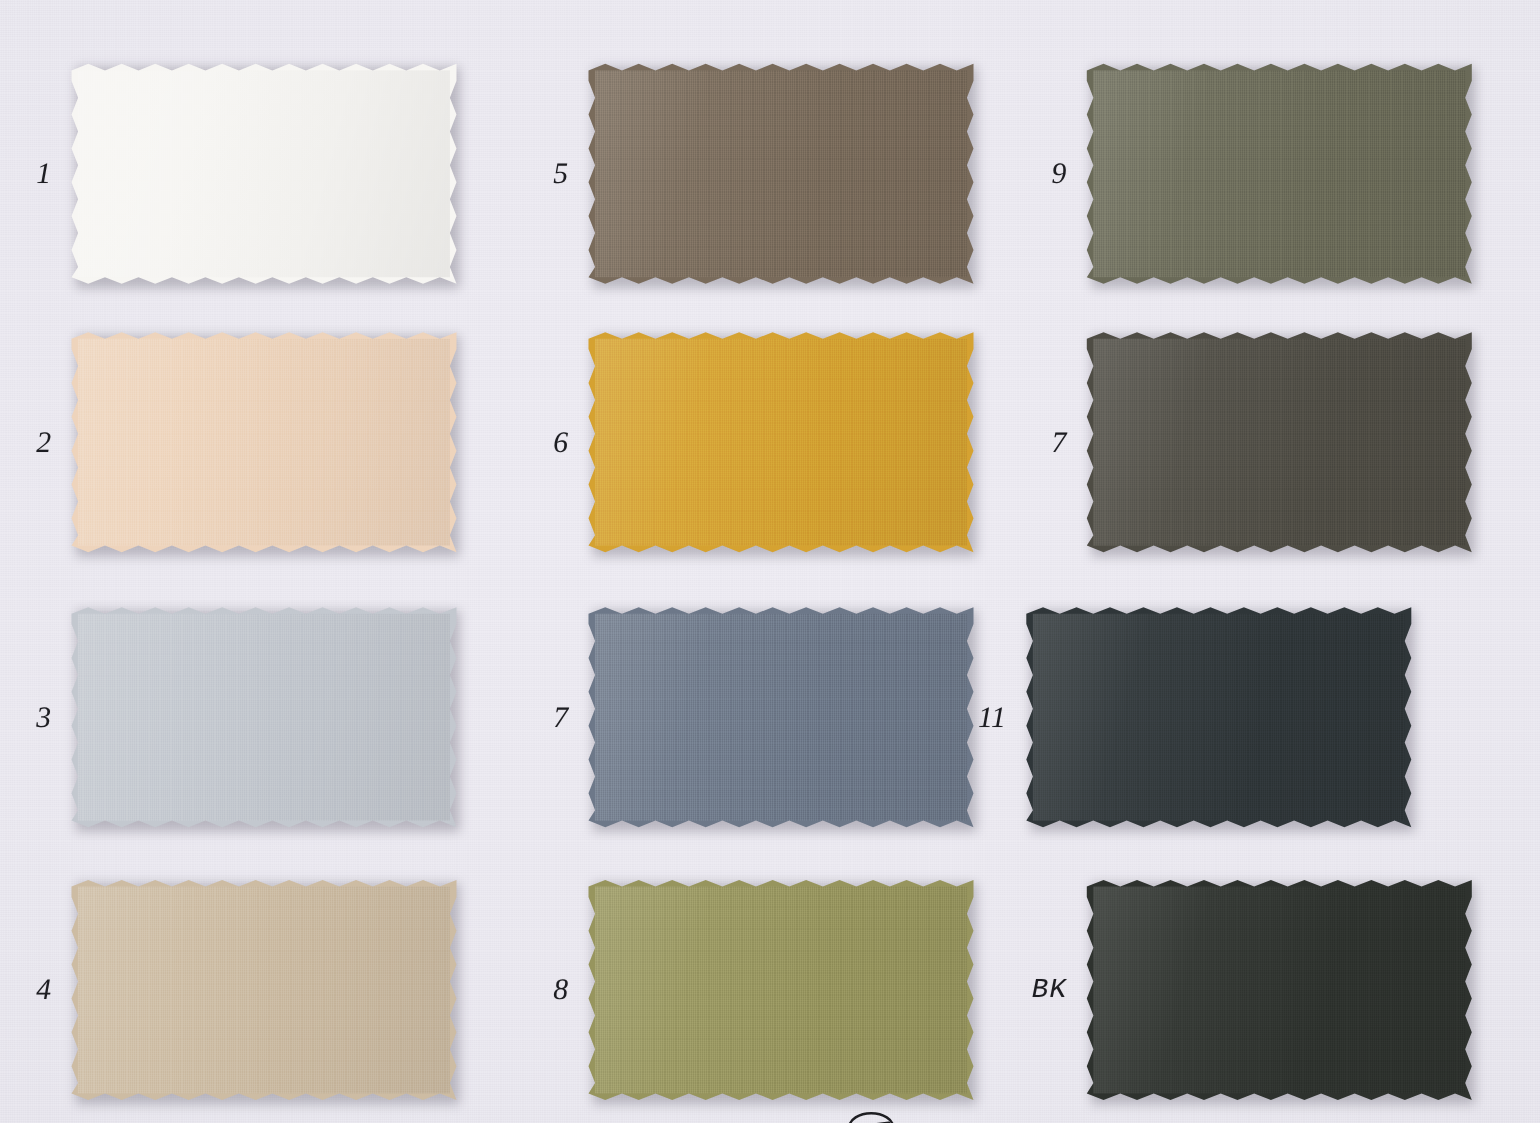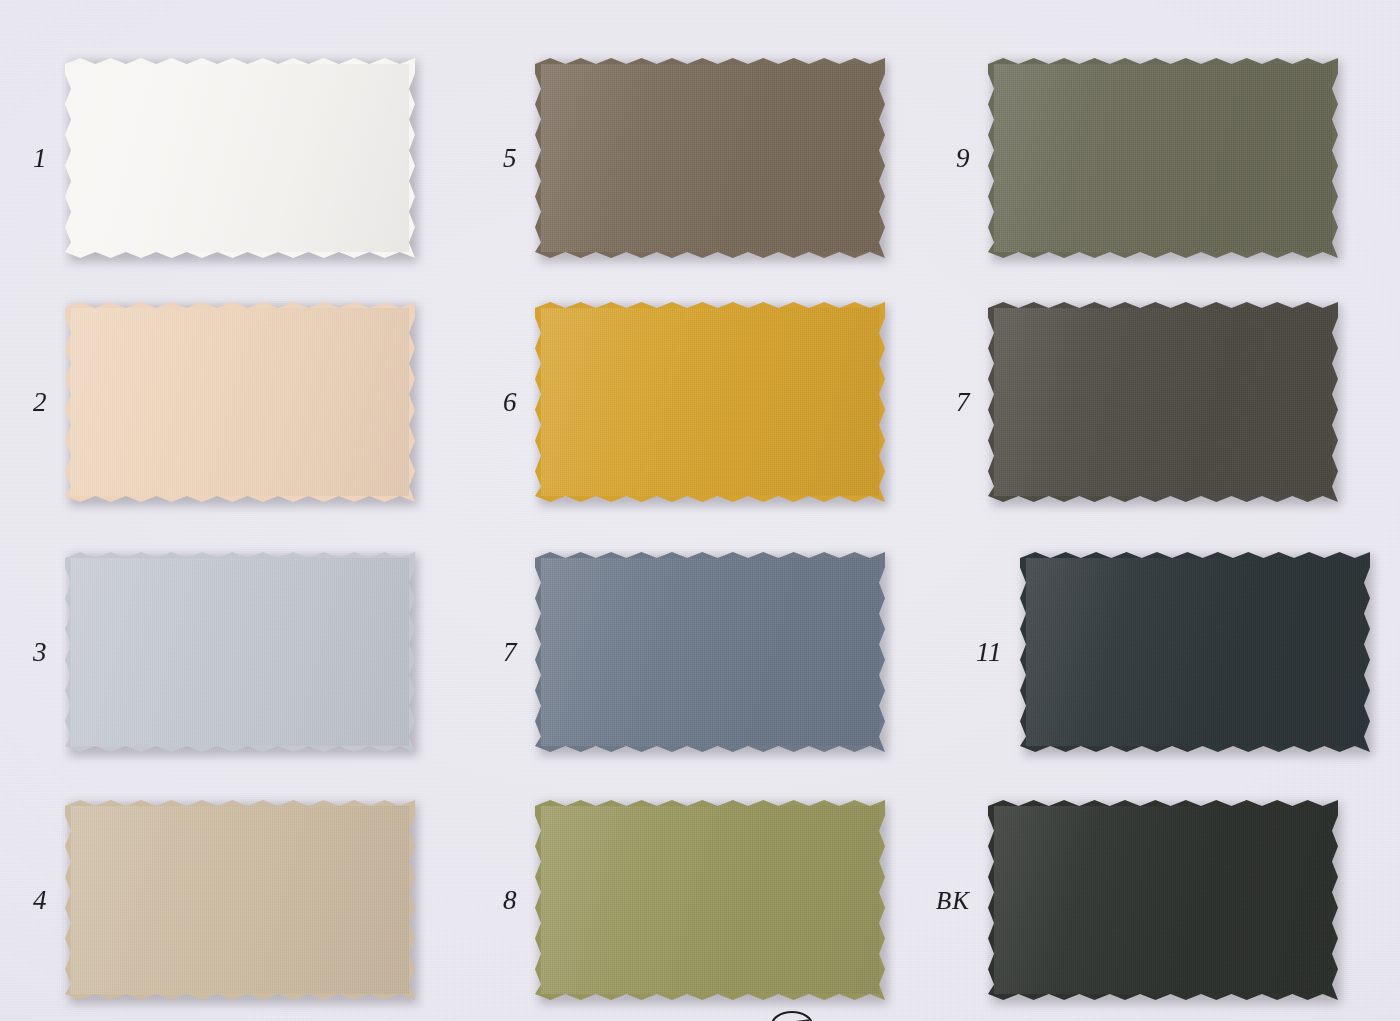--- a/index.html
+++ b/index.html
@@ -37,21 +37,21 @@
     line-height:1;
     color:#1d1d22;
     letter-spacing:.5px;
     white-space:nowrap;
     text-align:right;
     transform:translateY(-50%);
     text-shadow:0 0 1px rgba(0,0,0,.18);
   }
   .lbl.bk{
     font-size:25px;
-    font-family:Liberation Serif, serif;
+    font-family:Liberation Mono, monospace;
     letter-spacing:1px;
   }
 
   
   .sw{
     position:absolute;
     top:0;left:0;
   }
   .sw .shadow{
     position:absolute;
@@ -220,21 +220,21 @@
         <div class="shadow"></div>
         <div class="cloth">
           <svg viewBox="0 0 350 200" preserveAspectRatio="none">
             <path d="M0.00,6.00 L15.22,0.00 L30.43,6.00 L45.65,0.00 L60.87,6.00 L76.09,0.00 L91.30,6.00 L106.52,0.00 L121.74,6.00 L136.96,0.00 L152.17,6.00 L167.39,0.00 L182.61,6.00 L197.83,0.00 L213.04,6.00 L228.26,0.00 L243.48,6.00 L258.70,0.00 L273.91,6.00 L289.13,0.00 L304.35,6.00 L319.57,0.00 L334.78,6.00 L350.00,0.00 L350.00,15.38 L344.00,30.77 L350.00,46.15 L344.00,61.54 L350.00,76.92 L344.00,92.31 L350.00,107.69 L344.00,123.08 L350.00,138.46 L344.00,153.85 L350.00,169.23 L344.00,184.62 L350.00,200.00 L334.78,194.00 L319.57,200.00 L304.35,194.00 L289.13,200.00 L273.91,194.00 L258.70,200.00 L243.48,194.00 L228.26,200.00 L213.04,194.00 L197.83,200.00 L182.61,194.00 L167.39,200.00 L152.17,194.00 L136.96,200.00 L121.74,194.00 L106.52,200.00 L91.30,194.00 L76.09,200.00 L60.87,194.00 L45.65,200.00 L30.43,194.00 L15.22,200.00 L0.00,194.00 L6.00,184.62 L0.00,169.23 L6.00,153.85 L0.00,138.46 L6.00,123.08 L0.00,107.69 L6.00,92.31 L0.00,76.92 L6.00,61.54 L0.00,46.15 L6.00,30.77 L0.00,15.38 Z" fill="#4e4c44"></path>
           </svg>
         </div>
         <div class="weave" style="left: 6px; top: 6px; width: 338px; height: 188px;"></div>
         <div class="sheen" style="left: 6px; top: 6px; width: 338px; height: 188px;"></div>
       </div>
     </div>
-    <div class="cell" style="left: 1020px; top: 552px; width: 350px; height: 200px;">
+    <div class="cell" style="left: 933px; top: 552px; width: 350px; height: 200px;">
       <div class="lbl" style="right: 368px; top: 100px;">11</div>
       <div class="sw" style="width: 350px; height: 200px;">
         <div class="shadow"></div>
         <div class="cloth">
           <svg viewBox="0 0 350 200" preserveAspectRatio="none">
             <path d="M0.00,6.00 L15.22,0.00 L30.43,6.00 L45.65,0.00 L60.87,6.00 L76.09,0.00 L91.30,6.00 L106.52,0.00 L121.74,6.00 L136.96,0.00 L152.17,6.00 L167.39,0.00 L182.61,6.00 L197.83,0.00 L213.04,6.00 L228.26,0.00 L243.48,6.00 L258.70,0.00 L273.91,6.00 L289.13,0.00 L304.35,6.00 L319.57,0.00 L334.78,6.00 L350.00,0.00 L350.00,15.38 L344.00,30.77 L350.00,46.15 L344.00,61.54 L350.00,76.92 L344.00,92.31 L350.00,107.69 L344.00,123.08 L350.00,138.46 L344.00,153.85 L350.00,169.23 L344.00,184.62 L350.00,200.00 L334.78,194.00 L319.57,200.00 L304.35,194.00 L289.13,200.00 L273.91,194.00 L258.70,200.00 L243.48,194.00 L228.26,200.00 L213.04,194.00 L197.83,200.00 L182.61,194.00 L167.39,200.00 L152.17,194.00 L136.96,200.00 L121.74,194.00 L106.52,200.00 L91.30,194.00 L76.09,200.00 L60.87,194.00 L45.65,200.00 L30.43,194.00 L15.22,200.00 L0.00,194.00 L6.00,184.62 L0.00,169.23 L6.00,153.85 L0.00,138.46 L6.00,123.08 L0.00,107.69 L6.00,92.31 L0.00,76.92 L6.00,61.54 L0.00,46.15 L6.00,30.77 L0.00,15.38 Z" fill="#2f3639"></path>
           </svg>
         </div>
         <div class="weave" style="left: 6px; top: 6px; width: 338px; height: 188px;"></div>
         <div class="sheen" style="left: 6px; top: 6px; width: 338px; height: 188px;"></div>

